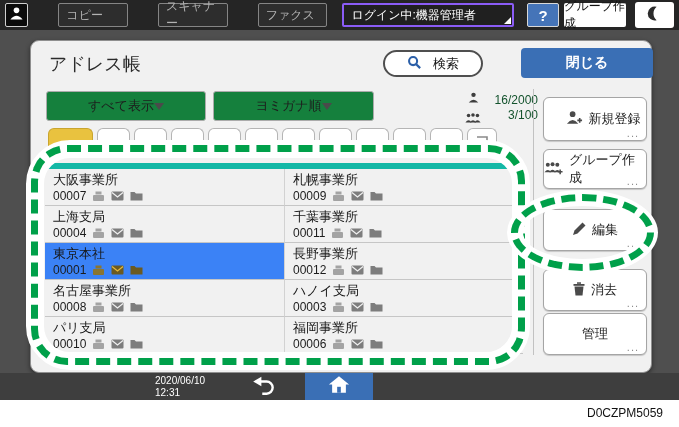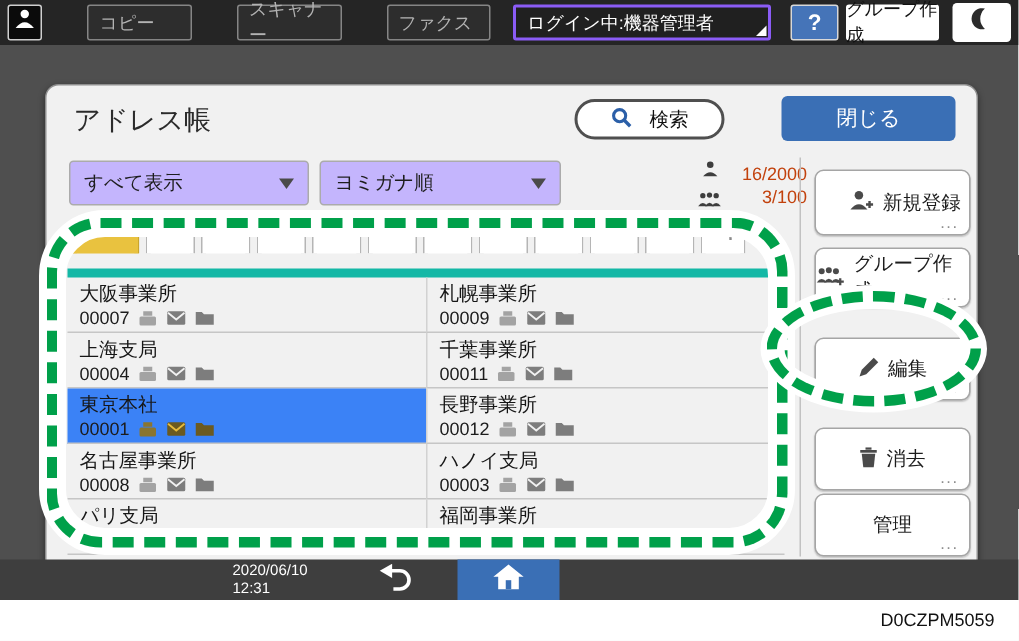--- a/index.html
+++ b/index.html
@@ -23,39 +23,39 @@
   .help-btn { margin-left:8px; width:37px; height:24px; background:#4574b8; border:1px solid #d8d8d8;
               border-radius:2px; color:#fff; font-size:15px; font-weight:bold;
               display:flex; align-items:center; justify-content:center; }
   .logout-btn { width:72px; height:24px; background:#fff; border-radius:2px; color:#111; font-size:12px;
                 display:flex; align-items:center; justify-content:center; }
   .moon-btn { margin-left:4px; width:46px; height:26px; background:#fff; border-radius:3px;
               display:flex; align-items:center; justify-content:center; }
 
   
   .panel { position:absolute; left:30px; top:40px; width:622px; height:333px; background:#f1f1f1;
-           border:1px solid #8f8f8f; border-radius:9px; box-shadow:0 2px 5px rgba(0,0,0,.45); z-index:1;margin-top:16px; }
+           border:1px solid #8f8f8f; border-radius:9px; box-shadow:0 2px 5px rgba(0,0,0,.45); z-index:1; }
   .panel-title { position:absolute; left:18px; top:11px; font-size:18px; color:#2b2b2b; }
   .search-btn { position:absolute; left:352px; top:9px; width:100px; height:27px; background:#fff;
                 border:2px solid #4f4f4f; border-radius:15px; display:flex; align-items:center;
                 justify-content:center; gap:11px; font-size:13px; color:#111; }
-  .close-btn { position:absolute; left:490px; top:7px; width:116px; height:30px; background:#3a6fb5;
-               border-radius:4px; color:#fff; font-size:14px; display:flex; align-items:center; justify-content:center; }
-
-  .dropdown { position:absolute; top:50px; height:30px; background:#c4b5fd; border:1px solid #ababab;
-              border-radius:3px; display:flex; align-items:center; justify-content:space-between;
+  .close-btn { position:absolute; left:490px; top:7px; width:132px; height:30px; background:#3a6fb5;
+               border-radius:4px; color:#fff; font-size:14px; display:flex; align-items:center; justify-content:center;font-weight:bold; }
+
+  .dropdown { position:absolute; top:50px; height:30px; background:#15803d; border:1px solid #ababab;
+              border-radius:3px; display:flex; align-items:center; justify-content:center;
               padding:0 9px; font-size:13px; color:#1d1d1d; }
   .dd1 { left:15px;  width:160px; }
   .dd2 { left:182px; width:161px; }
   .dd-arrow { width:0; height:0; border-left:5px solid transparent; border-right:5px solid transparent;
               border-top:7px solid #4a4a4a; }
 
   .counts { position:absolute; left:434px; top:48px; display:flex; gap:7px; align-items:center; }
   .counts-icons { display:flex; flex-direction:column; align-items:center; gap:2px; }
-  .counts-nums { font-size:12px; line-height:15px; color:#c2410c; text-align:right; min-width:50px; }
+  .counts-nums { font-size:12px; line-height:15px; color:#14532d; text-align:right; min-width:50px; }
 
   .vdivider { position:absolute; left:502px; top:48px; width:1px; height:266px; background:#c2c2c2; }
 
   .tabs { position:absolute; left:17px; top:87px; height:25px; display:flex; gap:4px; }
   .tab { width:33px; height:25px; background:#fff; border:1px solid #b5b5b5; border-bottom:none;
          border-radius:6px 6px 0 0; }
   .tab.active { width:45px; background:#e9c23f; border-color:#c9a52e; }
   .tab.tab-switch { width:30px; display:flex; align-items:center; justify-content:center; }
 
   .list { position:absolute; left:14px; top:122px; width:478px; border-top:6px solid #14b8a6;

